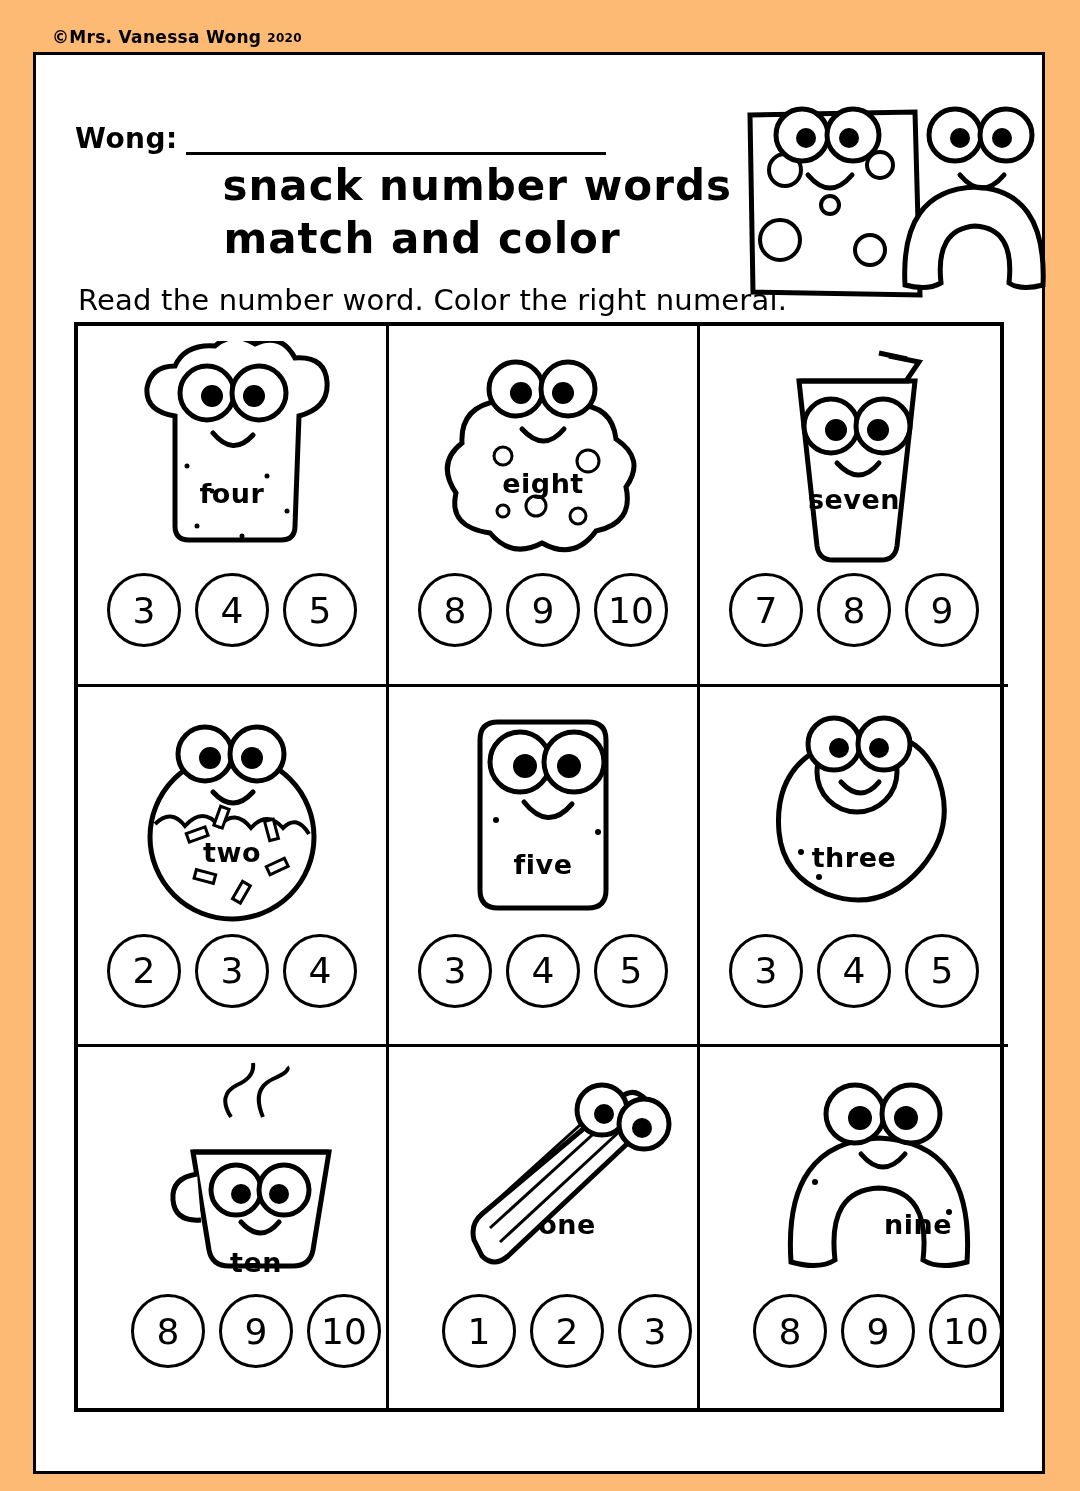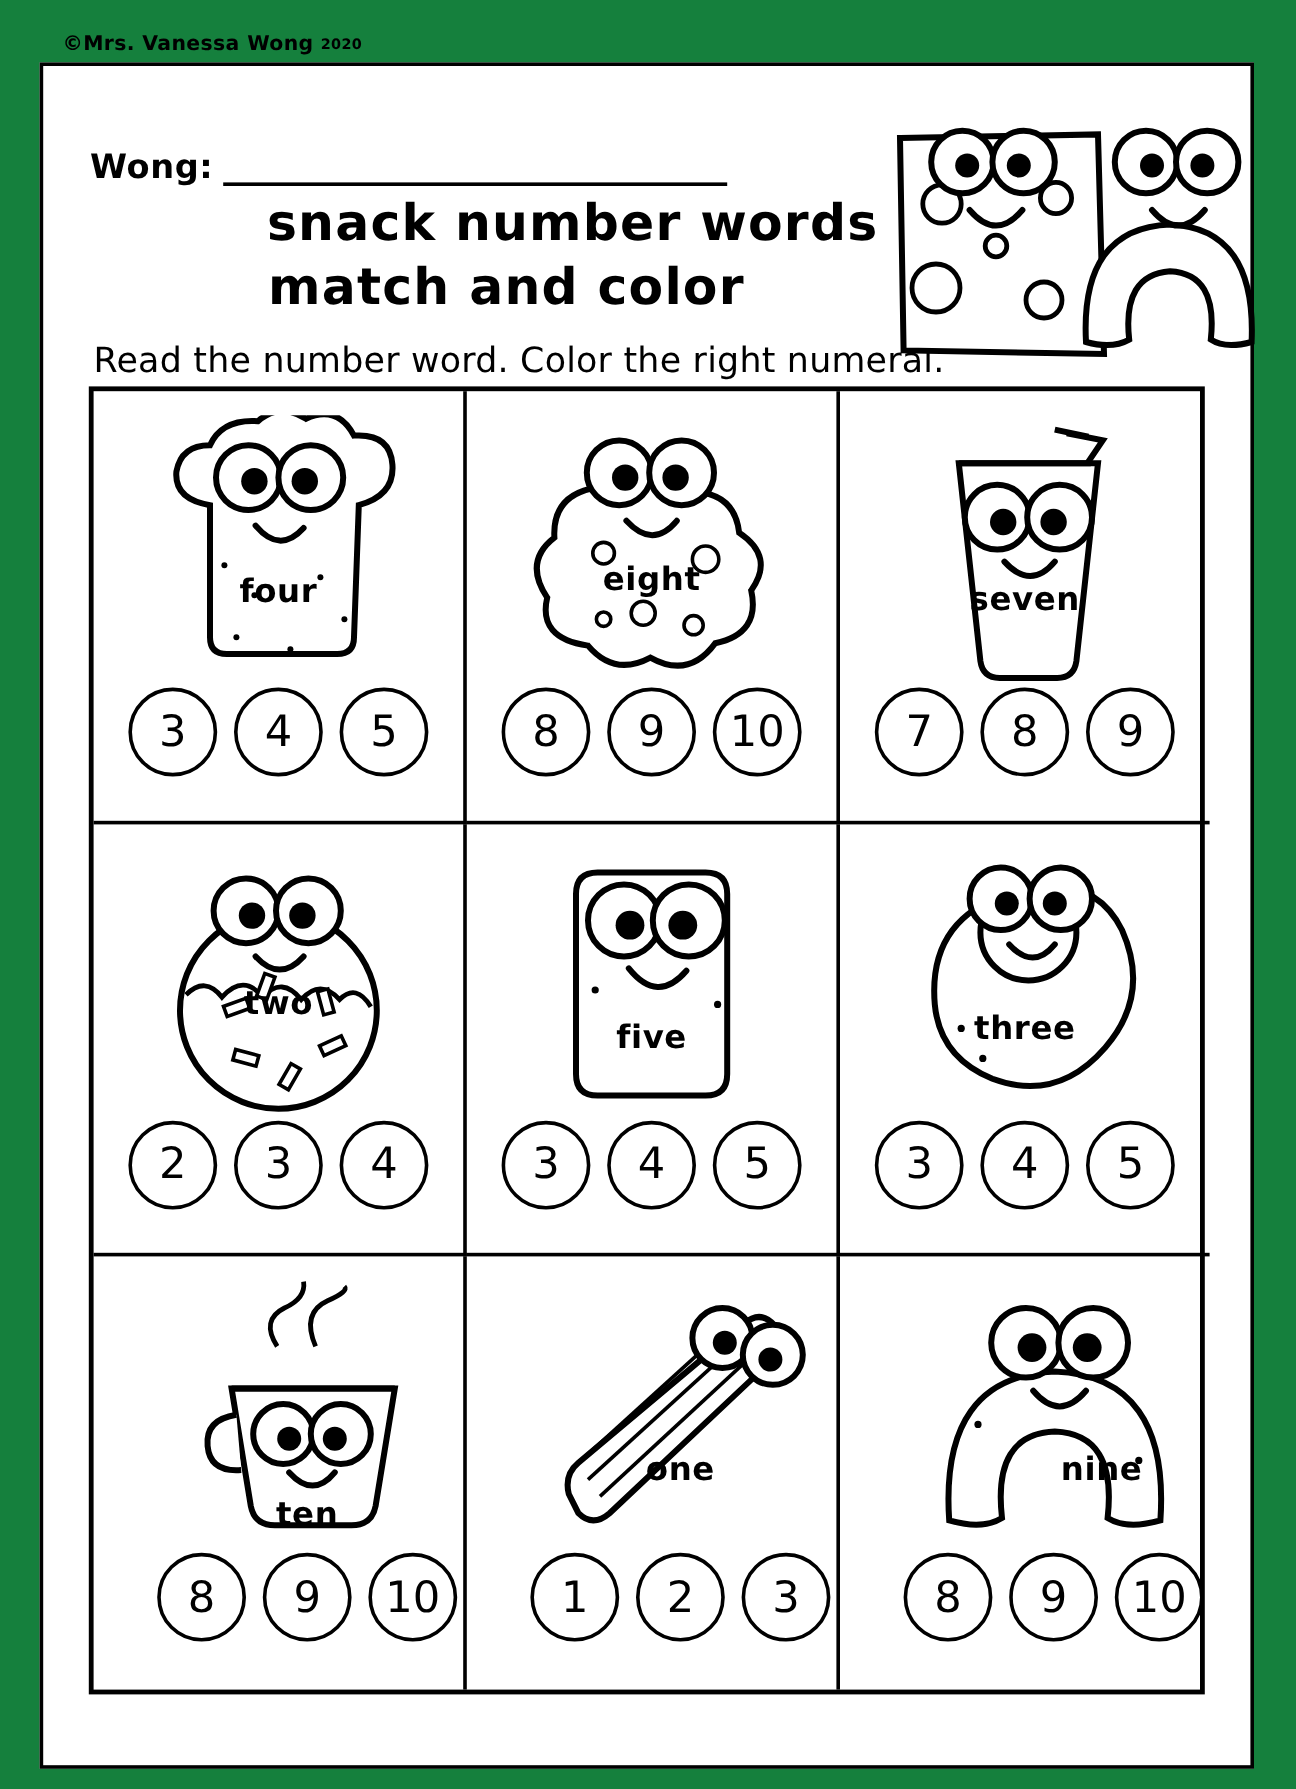--- a/index.html
+++ b/index.html
@@ -15,21 +15,21 @@
     position: relative;
     overflow: hidden;
   }
 
   
   .page {
     position: absolute;
     left: 0; top: 0;
     width: 1080px;
     height: 1491px;
-    background: #15803d;
+    background: #fdba74;
   }
   .outer-border {
     position: absolute;
     left: 33px;
     top: 52px;
     width: 1012px;
     height: 1422px;
     border: 3px solid #000;
     box-sizing: border-box;
     background: #fff;
@@ -133,21 +133,21 @@
     padding-top: 10px;
   }
   .cell:nth-child(3n) { border-right: none; }
   .cell:nth-child(n+7) { border-bottom: none; padding-left: 48px; }
 
   .snack {
     position: relative;
     width: 260px;
     height: 235px;
     display: flex;
-    align-items: flex-end;
+    align-items: center;
     justify-content: center;
   }
   .snack svg { display: block; }
   .word {
     position: absolute;
     left: 0; right: 0;
     text-align: center;
     font-family: "DejaVu Sans", sans-serif;
     font-size: 27px;
     font-weight: bold;
@@ -314,21 +314,21 @@
           <path d="M96 90 q20 22 40 0" stroke-width="5" stroke-linecap="round"></path>
           <g stroke-width="3" fill="#fff">
             <rect x="70" y="128" width="20" height="9" transform="rotate(-20 80 132)"></rect>
             <rect x="100" y="105" width="9" height="20" transform="rotate(20 104 115)"></rect>
             <rect x="150" y="118" width="9" height="20" transform="rotate(-15 154 128)"></rect>
             <rect x="78" y="170" width="20" height="9" transform="rotate(15 88 174)"></rect>
             <rect x="120" y="180" width="9" height="20" transform="rotate(30 124 190)"></rect>
             <rect x="150" y="160" width="20" height="9" transform="rotate(-25 160 164)"></rect>
           </g>
         </svg>
-        <div class="word" style="top:124px">two</div>
+        <div class="word" style="top:140px">two</div>
       </div>
       <div class="numbers">
         <div class="num-circle">2</div>
         <div class="num-circle">3</div>
         <div class="num-circle">4</div>
       </div>
     </div>
 
     <div class="cell">
       <div class="snack">

